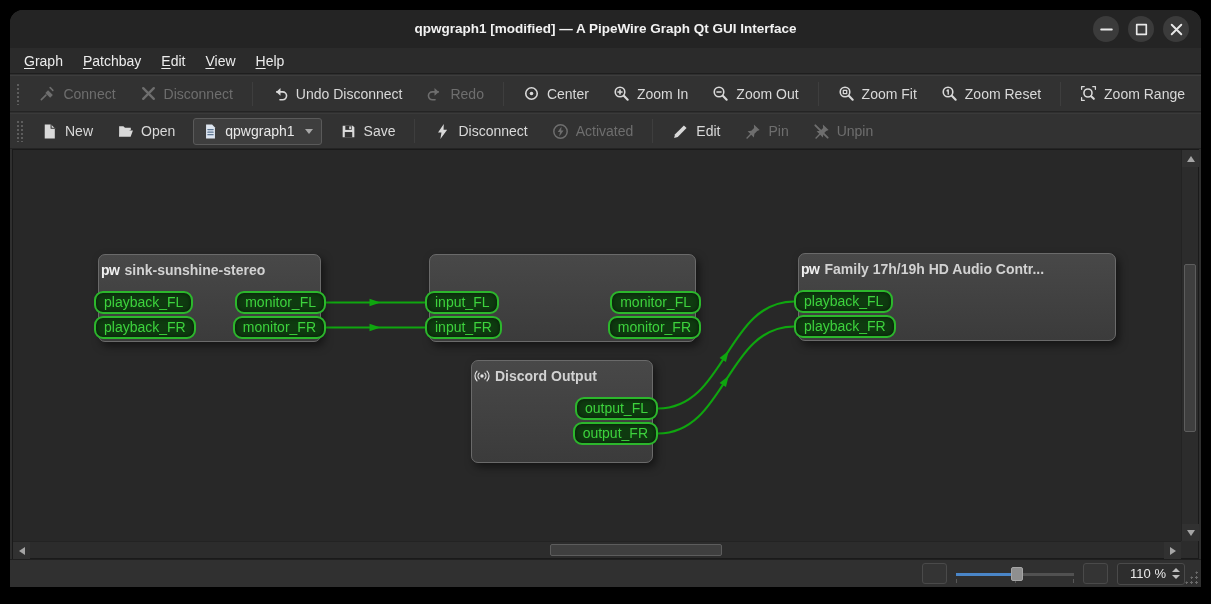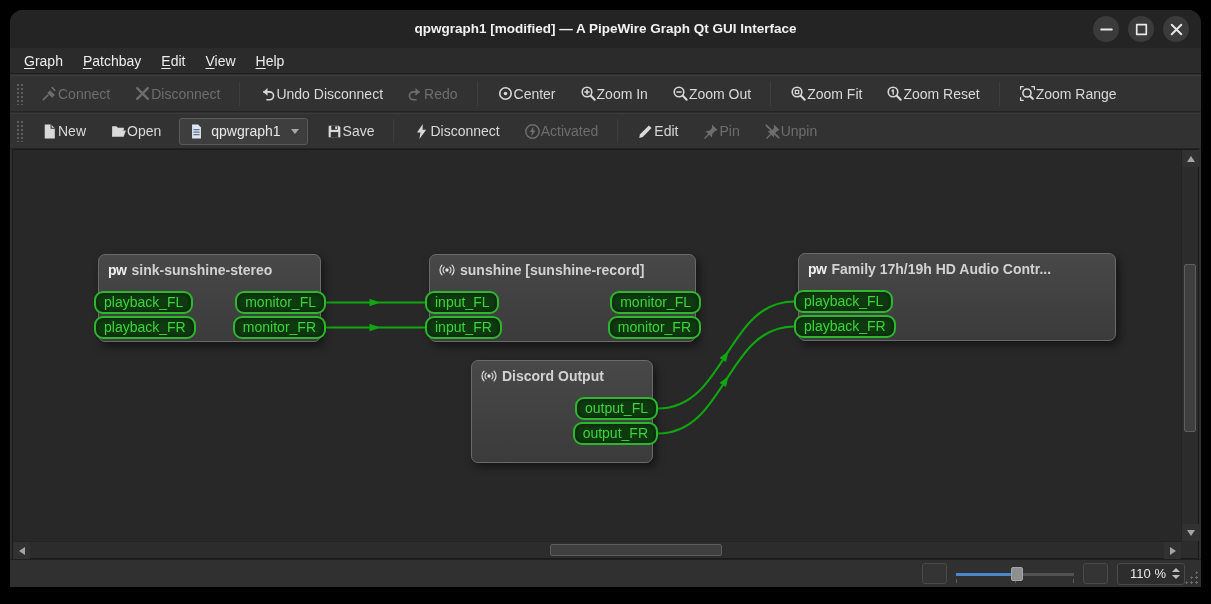--- a/index.html
+++ b/index.html
@@ -25,37 +25,37 @@
 
   
   .toolbar { position:absolute; left:0; right:0; background:#323232; display:flex;
     align-items:center; padding:0 4px; }
   .toolbar1 { top:65px; height:37px; border-top:1px solid #3d3d3d; border-bottom:1px solid #242424; }
   .toolbar2 { top:103px; height:36px; border-top:1px solid #3a3a3a; border-bottom:1px solid #242424; }
   .tb-handle { width:7px; height:22px; margin:0 6px 0 2px;
     background-image:radial-gradient(circle, #5d5d5d 1px, transparent 1.2px);
     background-size:4px 4px; }
   .tb-sep { width:1px; height:24px; background:#242424; border-right:1px solid #3e3e3e; margin:0 7px; }
-  .tb-btn { display:inline-flex; align-items:center; gap:0; padding:6px 10px; margin:0 2px;
+  .tb-btn { display:inline-flex; align-items:center; gap:7px; padding:6px 10px; margin:0 2px;
     color:#d9d9d9; font-size:14px; border-radius:3px; white-space:nowrap; }
   .tb-btn.disabled { color:#6e6e6e; }
   .icn svg { width:17px; height:17px; display:block; }
   .tb-combo { display:inline-flex; align-items:center; gap:6px; margin:0 6px; padding:4px 8px;
     background:#3e3e3e; border:1px solid #5a5a5a; border-radius:3px; color:#e8e8e8; font-size:14px; }
   .combo-arrow { width:0; height:0; border-left:4.5px solid transparent;
     border-right:4.5px solid transparent; border-top:5px solid #a8a8a8; margin-left:4px; }
 
   
   .central { position:absolute; left:2px; right:2px; top:139px; bottom:28px;
     background:#282828; border:1px solid #1a1a1a; }
   .graph-area { position:absolute; left:0; top:0; right:17px; bottom:17px; overflow:hidden; }
   .wires-svg { position:absolute; left:0; top:0; pointer-events:none; }
   .node { position:absolute; background:linear-gradient(#484848,#3b3b3b);
     border:1px solid #6a6a6a; border-radius:7px; box-shadow:3px 4px 9px rgba(0,0,0,.5); }
-  .node-header { display:flex; align-items:center; gap:5px; padding:7px 9px 0 9px;
+  .node-header { display:flex; align-items:center; gap:5px; padding:7px 9px 0 2px;
     color:#d2d2d2; font-size:14px; font-weight:bold; white-space:nowrap; overflow:hidden; }
   .node-icn { color:#e4e4e4; display:flex; }
   .node-icn svg { width:16px; height:16px; }
   .pw-glyph { font-weight:bold; font-size:14px; letter-spacing:-0.5px; color:#efefef; }
   .port { position:absolute; height:23px; line-height:19px; padding:0 8px;
     background:#0f3a10; border:2px solid #2cb72c; border-radius:9px;
     color:#3dd33d; font-size:14px; white-space:nowrap;
     box-shadow:inset 0 0 5px rgba(0,0,0,.55); }
   .port.in { left:-5px; }
   .port.out { right:-6px; }
@@ -352,29 +352,20 @@
               <span class="pw-glyph">pw</span>
             </span>
             <span>sink-sunshine-stereo</span>
           </div>
           <div class="port in" style="top: 36px;">playback_FL</div>
           <div class="port in" style="top: 61px;">playback_FR</div>
           <div class="port out" style="top: 36px;">monitor_FL</div>
           <div class="port out" style="top: 61px;">monitor_FR</div>
         </div>
         <div class="node" style="left: 416px; top: 104px; width: 267px; height: 88px;">
-          <div class="node-header">
-            <span class="node-icn">
-              <svg viewBox="0 0 16 16" fill="none" stroke="currentColor" stroke-width="1.5" stroke-linecap="round" stroke-linejoin="round">
-                <circle cx="8" cy="8" r="1.7" fill="currentColor" stroke="none"></circle>
-                <path d="M5.2 5.1 a4.2 4.2 0 0 0 0 5.8 M10.8 5.1 a4.2 4.2 0 0 1 0 5.8 M3 3.1 a7 7 0 0 0 0 9.8 M13 3.1 a7 7 0 0 1 0 9.8" stroke-width="1.2"></path>
-              </svg>
-            </span>
-            <span>sunshine [sunshine-record]</span>
-          </div>
           <div class="port in" style="top: 36px;">input_FL</div>
           <div class="port in" style="top: 61px;">input_FR</div>
           <div class="port out" style="top: 36px;">monitor_FL</div>
           <div class="port out" style="top: 61px;">monitor_FR</div>
         </div>
         <div class="node" style="left: 785px; top: 103px; width: 318px; height: 88px;">
           <div class="node-header">
             <span class="node-icn">
               <span class="pw-glyph">pw</span>
             </span>

